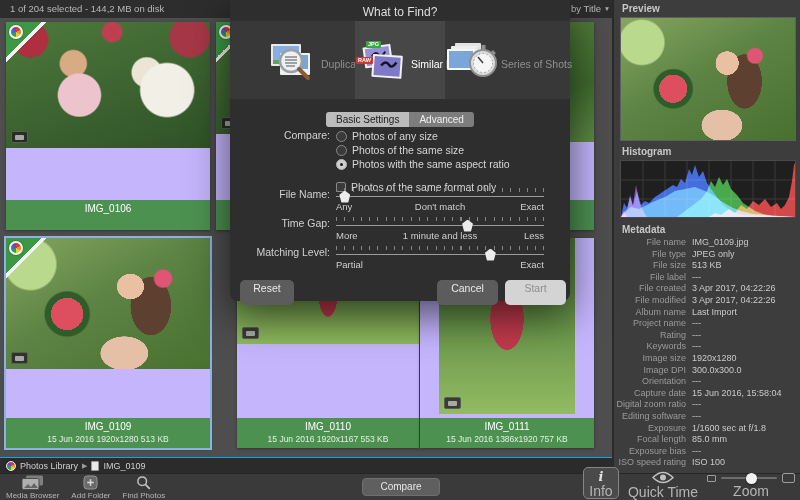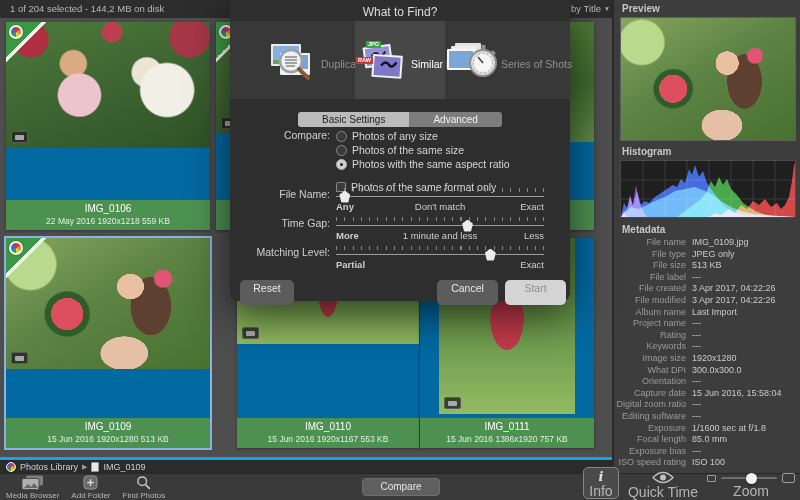--- a/index.html
+++ b/index.html
@@ -6,21 +6,21 @@
   *{box-sizing:border-box;font-family:"Liberation Sans",sans-serif;}
   .screen{position:relative;width:800px;height:500px;overflow:hidden;background:#4e4e4e;}
 
   
   .topbar{position:absolute;left:0;top:0;width:612px;height:18px;background:#2d2d2d;color:#b8b8b8;font-size:9.5px;line-height:18px;}
   .topbar .sel{padding-left:10px;}
   .sortctl{position:absolute;left:571px;top:0;height:18px;color:#bdbdbd;font-size:9.5px;line-height:18px;cursor:default;}
   .sortctl .arr{font-size:6.5px;vertical-align:1px;color:#a9a9a9;}
 
   
-  .card{position:absolute;background:#0369a1;padding:0;box-shadow:0 1px 3px rgba(0,0,0,.35);}
+  .card{position:absolute;background:#c4b5fd;padding:0;box-shadow:0 1px 3px rgba(0,0,0,.35);}
   .card.selected{box-shadow:0 0 0 2px #8ab2e2,0 1px 3px rgba(0,0,0,.35);}
   .photo{position:relative;width:100%;background:#6b8c4d;}
   .photo-wrap{display:flex;justify-content:center;}
   .ribbon{position:absolute;top:0;left:0;width:40px;height:40px;
      background:linear-gradient(135deg,#3d9845 45%,#f2f2f2 45%,#f2f2f2 51%,rgba(0,0,0,0) 51%);}
   .pinwheel{position:absolute;top:3px;left:3px;width:14px;height:14px;border-radius:50%;
      border:2px solid #f5f5f5;box-shadow:0 0 2px rgba(0,0,0,.5);
      background:conic-gradient(#d33a3a 0 60deg,#e8892c 60deg 120deg,#ddd12f 120deg 180deg,#3a9c3a 180deg 240deg,#2f74d0 240deg 300deg,#8b3fae 300deg 360deg);}
   .fmt-badge{position:absolute;left:5px;bottom:5px;width:17px;height:12px;background:rgba(35,35,35,.82);border:1px solid #5c5c5c;border-radius:2px;}
   .fmt-badge:after{content:"";position:absolute;left:3px;top:3px;width:9px;height:5px;background:#a8a8a8;border-radius:1px;}
@@ -65,21 +65,21 @@
   .preview-img{position:absolute;left:6px;top:17px;width:176px;height:124px;border:1px solid #5f5f5f;}
   .histo-box{position:absolute;left:6px;top:160px;width:176px;height:58px;background:#1f1f1f;border:1px solid #4a4a4a;}
   .histo-box svg{display:block;}
   .hband{mix-blend-mode:screen;}
   .meta{position:absolute;left:0;top:237px;right:2px;}
   .mrow{display:flex;font-size:9px;line-height:11.6px;}
   .mlabel{width:78px;text-align:right;color:#9a9a9a;padding-right:6px;flex:none;}
   .mvalue{color:#cacaca;}
 
   
-  .crumbbar{position:absolute;left:0;top:457px;width:612px;height:16px;background:#2b2b2b;border-top:3px solid #0ea5e9;display:flex;align-items:center;gap:4px;padding-left:6px;color:#cfcfcf;font-size:9px;}
+  .crumbbar{position:absolute;left:0;top:457px;width:612px;height:16px;background:#2b2b2b;border-top:1px solid #0ea5e9;display:flex;align-items:center;gap:4px;padding-left:6px;color:#cfcfcf;font-size:9px;}
   .crumb-sep{color:#9a9a9a;font-size:7px;}
   .file-ico{width:8px;height:10px;background:#e8e8e8;border:1px solid #999;border-radius:1px;}
   .toolbar{position:absolute;left:0;top:473px;width:800px;height:27px;background:#3a3a3a;border-top:1px solid #262626;}
   .tb-left{position:absolute;left:6px;top:1px;display:flex;gap:12px;}
   .tb-item{display:flex;flex-direction:column;align-items:center;gap:1px;cursor:default;}
   .tb-item .lbl{font-size:8px;color:#b5b5b5;white-space:nowrap;}
   .compare-btn{position:absolute;left:362px;top:4px;width:78px;height:18px;background:#5f5f5f;border:1px solid #6f6f6f;border-radius:4px;color:#e8e8e8;font-size:10px;text-align:center;line-height:16px;cursor:default;}
   .tb-right{position:absolute;right:5px;top:-7px;display:flex;align-items:flex-start;gap:9px;z-index:60;}
   .info-btn{width:36px;height:32px;background:#4a4a4a;border:1px solid #858585;border-radius:5px;display:flex;flex-direction:column;align-items:center;padding-top:2px;}
   .info-i{font-family:"DejaVu Serif",serif;font-style:italic;font-weight:bold;font-size:13px;color:#e3e3e3;line-height:13px;}
@@ -96,37 +96,37 @@
   .dialog{position:absolute;left:230px;top:0;width:340px;height:301px;background:#2e2e2e;border-radius:0 0 8px 8px;box-shadow:0 14px 40px rgba(0,0,0,.6);z-index:40;color:#d6d6d6;}
   .dtitle{position:absolute;top:5px;left:0;right:0;text-align:center;font-size:12px;color:#dedede;}
   .modestrip{position:absolute;left:0;right:0;top:21px;height:78px;background:#383838;display:flex;justify-content:center;}
   .mode{width:90px;display:flex;flex-direction:row;align-items:center;padding-top:5px;cursor:default;}
   .mode.sel{background:#474747;}
   .mode .micon{position:relative;width:56px;height:46px;}
   .mode .mlbl{font-size:10.5px;color:#909090;margin-top:2px;white-space:nowrap;}
   .mode.sel .mlbl{color:#fff;}
   .mini-badge{position:absolute;font-size:5.5px;font-weight:bold;color:#fff;padding:1px 2px;border-radius:1px;line-height:1;}
   .tabs{position:absolute;top:112px;left:0;right:0;display:flex;justify-content:center;}
-  .tab{font-size:10px;height:15px;line-height:15px;padding:0 24px;cursor:default;}
+  .tab{font-size:10px;height:15px;line-height:15px;padding:0 10px;cursor:default;}
   .tab.on{background:#bcbcbc;color:#222;border-radius:3px 0 0 3px;}
   .tab.off{background:#7d7d7d;color:#f0f0f0;border-radius:0 3px 3px 0;}
   .frow{position:absolute;left:0;width:100%;font-size:10.5px;}
   .flabel{position:absolute;left:0;width:100px;text-align:right;color:#d0d0d0;}
   .fctrl{position:absolute;left:106px;right:26px;}
   .radio-row{display:flex;align-items:center;gap:5px;height:14px;}
   .radio{width:11px;height:11px;border-radius:50%;border:1px solid #8a8a8a;background:#3a3a3a;flex:none;position:relative;}
   .radio.on{background:#cfcfcf;border-color:#b5b5b5;}
   .radio.on:after{content:"";position:absolute;left:3px;top:3px;width:3px;height:3px;border-radius:50%;background:#1c1c1c;}
   .checkbox{width:10px;height:10px;border-radius:2px;border:1px solid #8a8a8a;background:#3a3a3a;flex:none;}
   .dslider{position:relative;height:24px;}
   .ticks{position:absolute;left:0;right:0;top:0;height:4px;background:repeating-linear-gradient(90deg,#848484 0 1px,rgba(0,0,0,0) 1px 8.3px);}
   .strack{position:absolute;left:0;right:0;top:8px;height:1px;background:#9a9a9a;}
   .sknob{position:absolute;top:2.5px;width:11px;height:12px;background:#ececec;clip-path:polygon(50% 0,100% 36%,81% 100%,19% 100%,0 36%);box-shadow:0 1px 1px rgba(0,0,0,.5);}
   .sublbl{position:absolute;top:13px;left:0;right:0;font-size:9.5px;color:#cfcfcf;}
-  .sublbl .l{position:absolute;left:0;font-weight:bold;}
+  .sublbl .l{position:absolute;left:0;}
   .sublbl .c{position:absolute;left:0;right:0;text-align:center;}
   .sublbl .r{position:absolute;right:0;}
   .dbtn{position:absolute;height:25px;border-radius:5px;font-size:10.5px;text-align:center;line-height:17px;cursor:default;}
   .dbtn.dark{background:#5c5c5c;color:#e9e9e9;}
   .dbtn.light{background:#d4d4d4;color:#8f8f8f;}
 </style>
 </head>
 <body>
 
 <div class="screen">
@@ -141,21 +141,20 @@
 
   <div class="card" style="left:6px;top:22px;width:204px;height:208px;">
     <div class="photo ph-rabbit" style="height:126px;">
       <div class="ribbon">
           <div class="pinwheel"></div>
         </div>
       <div class="fmt-badge"></div>
     </div>
     <div class="cfooter">
       <div class="cname">IMG_0106</div>
-      <div class="cdetails">22 May 2016  1920x1218  559 KB</div>
     </div>
   </div>
 
   <div class="card" style="left:216px;top:22px;width:182px;height:208px;">
     <div class="photo ph-rabbit" style="height:112px;">
       <div class="ribbon">
           <div class="pinwheel"></div>
         </div>
       <div class="fmt-badge"></div>
     </div>
@@ -277,21 +276,21 @@
         </div>
       <div class="mrow">
           <div class="mlabel">Keywords</div>
           <div class="mvalue">---</div>
         </div>
       <div class="mrow">
           <div class="mlabel">Image size</div>
           <div class="mvalue">1920x1280</div>
         </div>
       <div class="mrow">
-          <div class="mlabel">What DPI</div>
+          <div class="mlabel">Image DPI</div>
           <div class="mvalue">300.0x300.0</div>
         </div>
       <div class="mrow">
           <div class="mlabel">Orientation</div>
           <div class="mvalue">---</div>
         </div>
       <div class="mrow">
           <div class="mlabel">Capture date</div>
           <div class="mvalue">15 Jun 2016, 15:58:04</div>
         </div>

